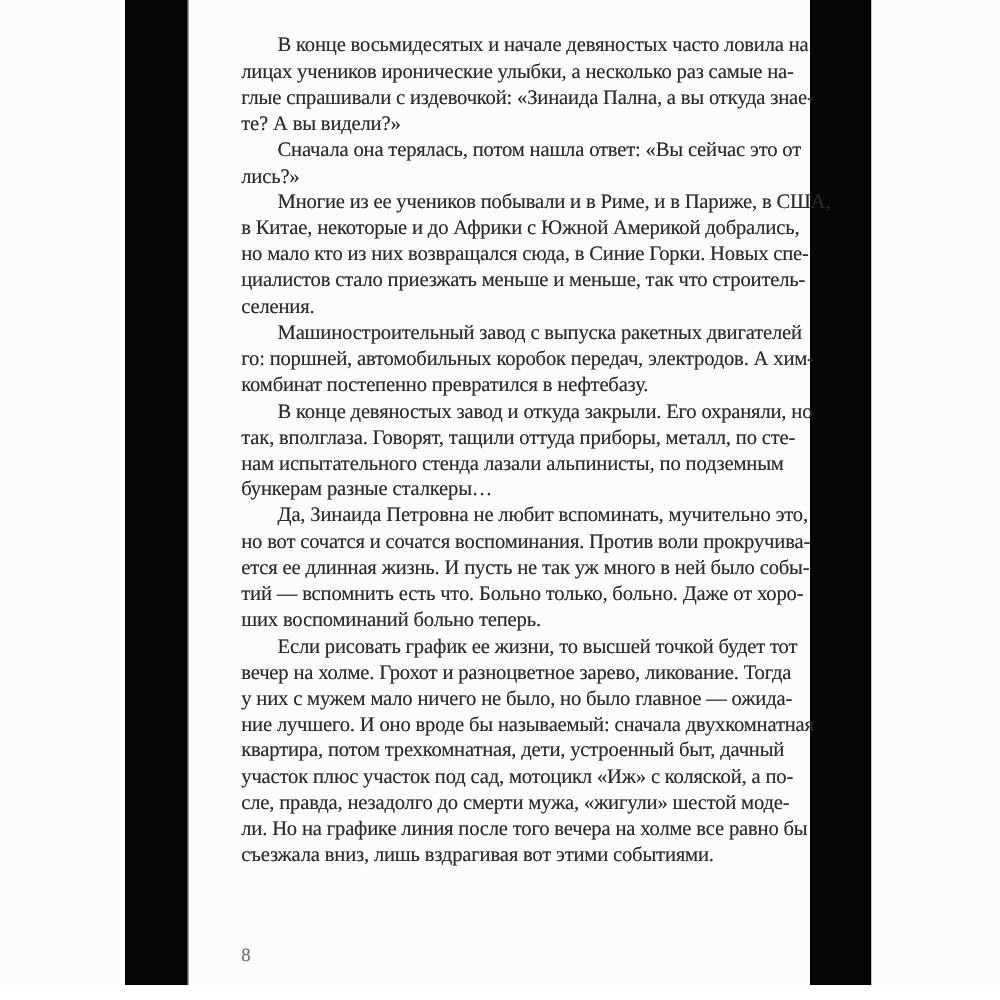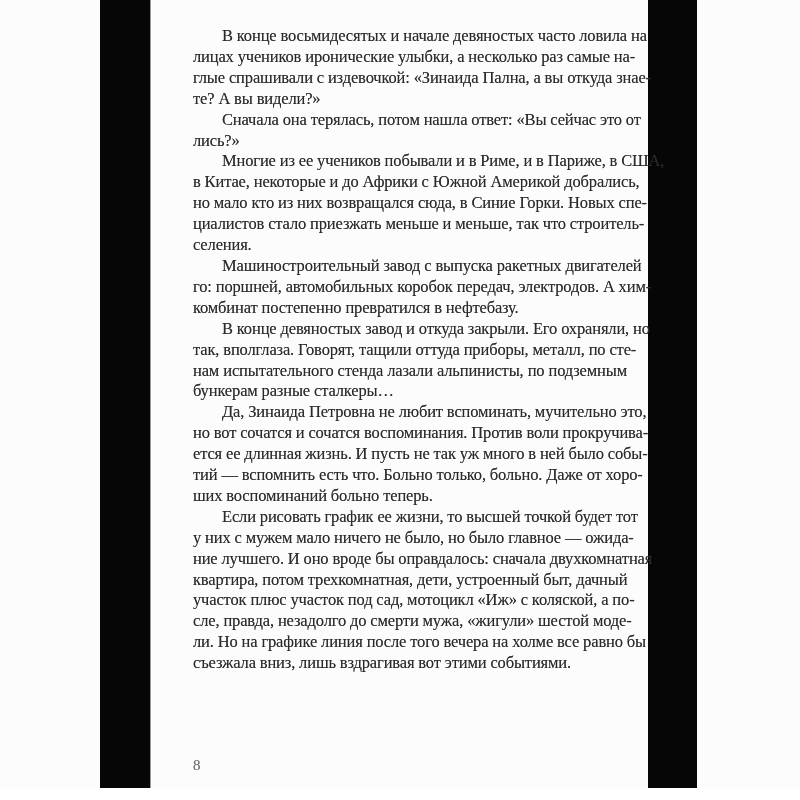--- a/index.html
+++ b/index.html
@@ -87,22 +87,23 @@
         </div>
         <div>
           <div class="line first">Да, Зинаида Петровна не любит вспоминать, мучительно это,</div>
           <div class="line">но вот сочатся и сочатся воспоминания. Против воли прокручива-</div>
           <div class="line">ется ее длинная жизнь. И пусть не так уж много в ней было собы-</div>
           <div class="line">тий — вспомнить есть что. Больно только, больно. Даже от хоро-</div>
           <div class="line last">ших воспоминаний больно теперь.</div>
         </div>
         <div>
           <div class="line first">Если рисовать график ее жизни, то высшей точкой будет тот</div>
+          <div class="line">вечер на холме. Грохот и разноцветное зарево, ликование. Тогда</div>
           <div class="line">у них с мужем мало ничего не было, но было главное — ожида-</div>
-          <div class="line">ние лучшего. И оно вроде бы оправдалось: сначала двухкомнатная</div>
+          <div class="line">ние лучшего. И оно вроде бы называемый: сначала двухкомнатная</div>
           <div class="line">квартира, потом трехкомнатная, дети, устроенный быт, дачный</div>
           <div class="line">участок плюс участок под сад, мотоцикл «Иж» с коляской, а по-</div>
           <div class="line">сле, правда, незадолго до смерти мужа, «жигули» шестой моде-</div>
           <div class="line">ли. Но на графике линия после того вечера на холме все равно бы</div>
           <div class="line last">съезжала вниз, лишь вздрагивая вот этими событиями.</div>
         </div>
       </div>
     <div class="page-number">8</div>
   </div>
 </div>

